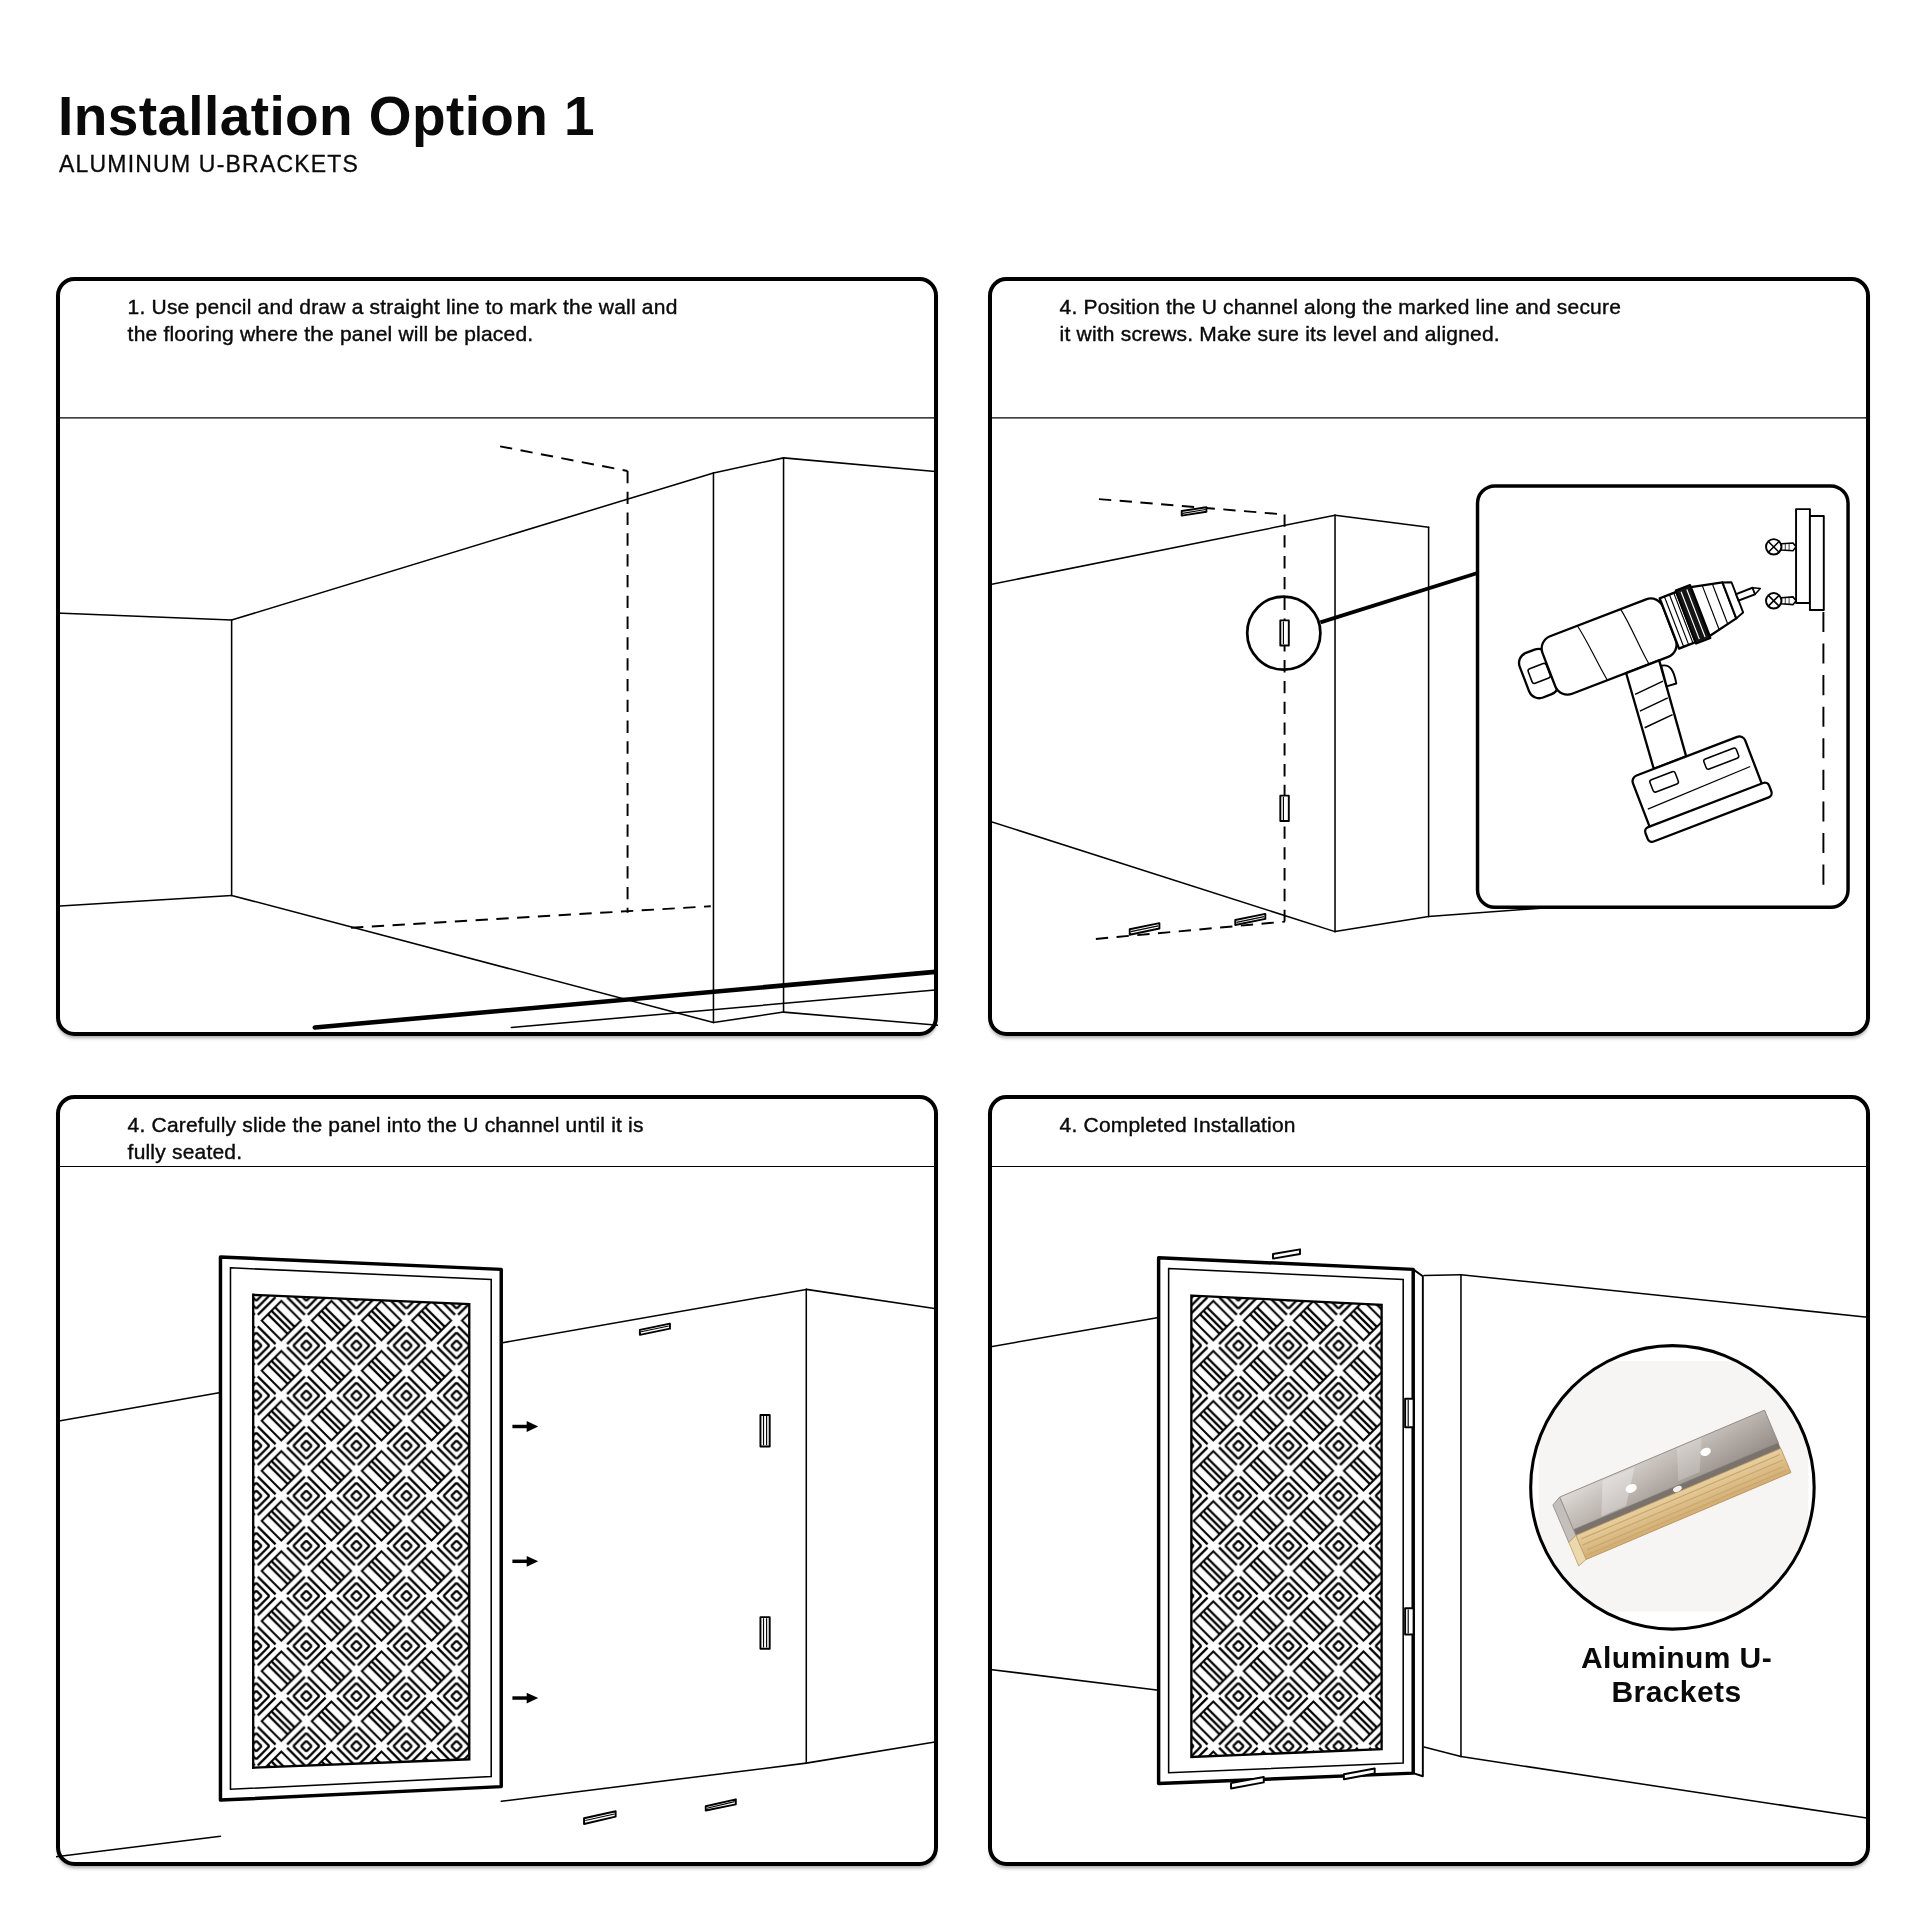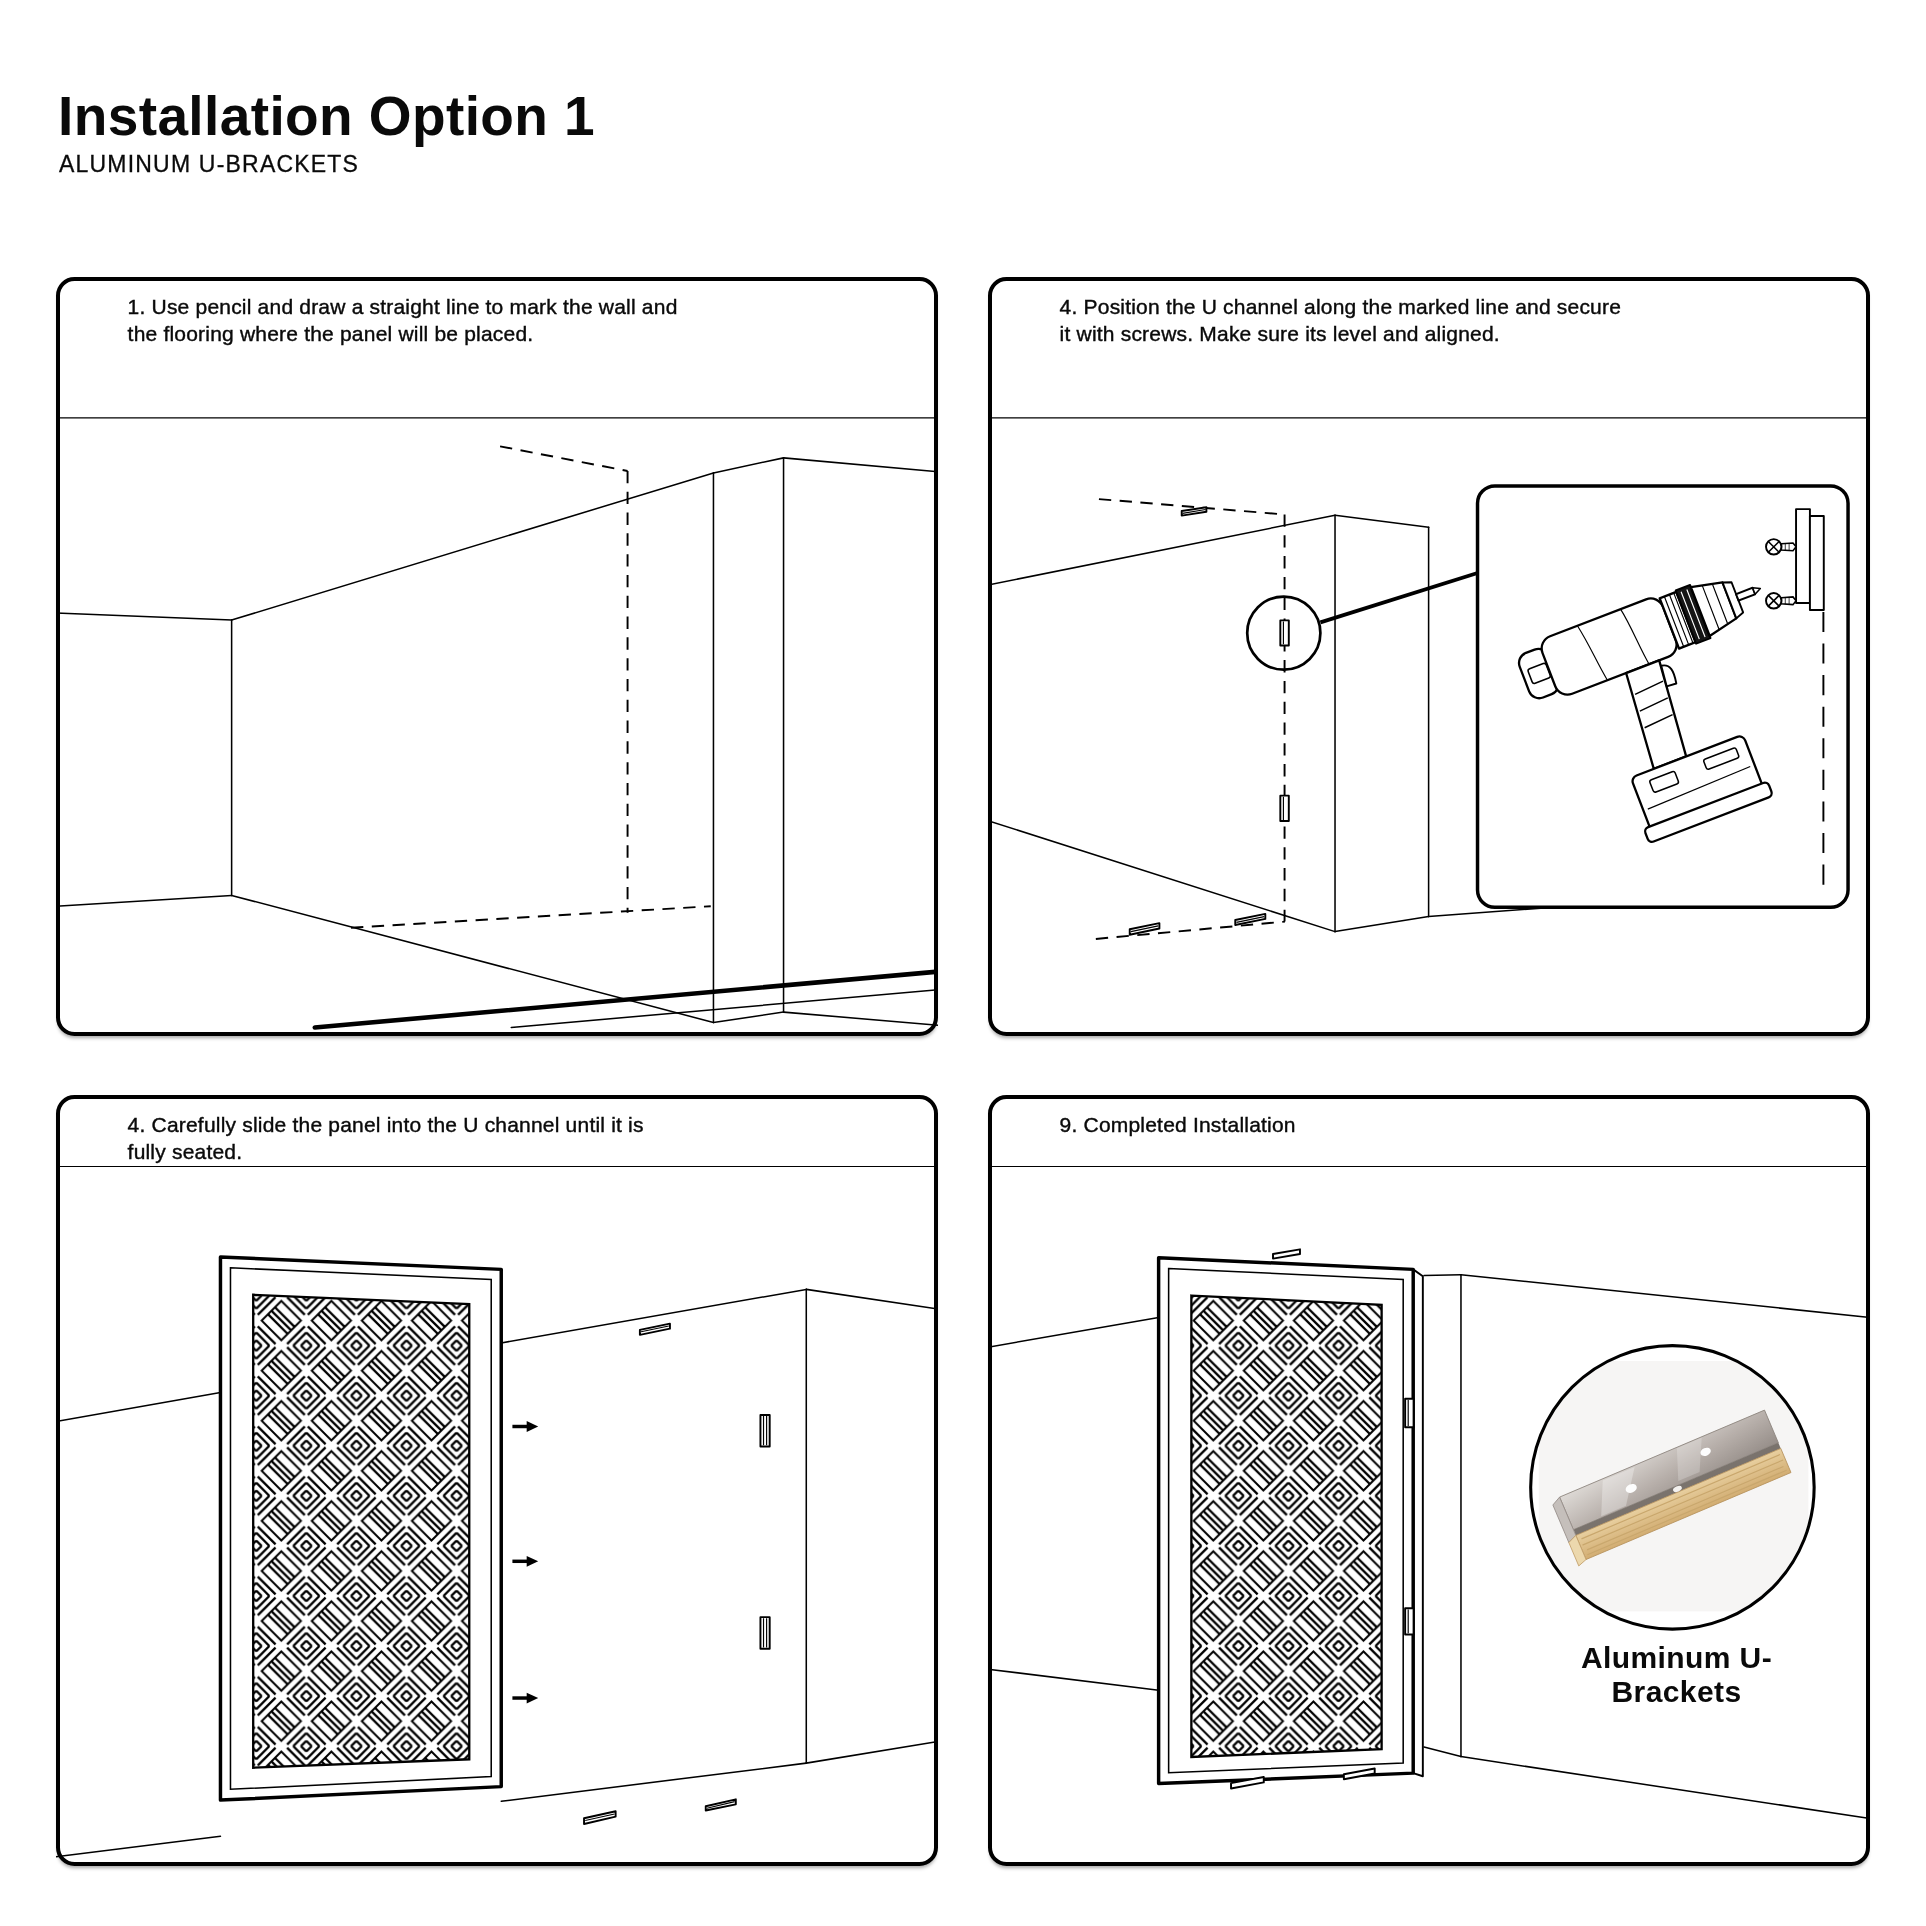--- a/index.html
+++ b/index.html
@@ -217,21 +217,21 @@
       </g>
       <g>
         <polygon class="frame9" points="427,420 1156,452 1156,1795 427,1830"></polygon>
         <polygon class="frame4" points="453,448 1130,478 1130,1769 453,1802"></polygon>
         <polygon class="field" points="512,518 1073,542 1073,1724 512,1746" fill="url(#lat3)"></polygon>
       </g>
     </svg>
   </section>
 
   <section class="panel p4">
-    <div class="hdr">9. Completed Installation</div>
+    <div class="hdr">4. Completed Installation</div>
     <div class="callout-label">Aluminum U-Brackets</div>
     <svg width="882" height="772" viewBox="0 0 2290 2003">
       <defs>
         <pattern id="lat4" width="130" height="130" patternUnits="userSpaceOnUse">
           <rect width="130" height="130" fill="#fff"></rect>
           <g stroke="#000" stroke-width="6" fill="none">
             <path d="M0,14 L14,0 M0,34 L34,0 M4,50 L50,4"></path>
             <path d="M116,0 L130,14 M96,0 L130,34 M80,4 L126,50"></path>
             <path d="M0,116 L14,130 M0,96 L34,130 M4,80 L50,126"></path>
             <path d="M116,130 L130,116 M96,130 L130,96 M80,126 L126,80"></path>

